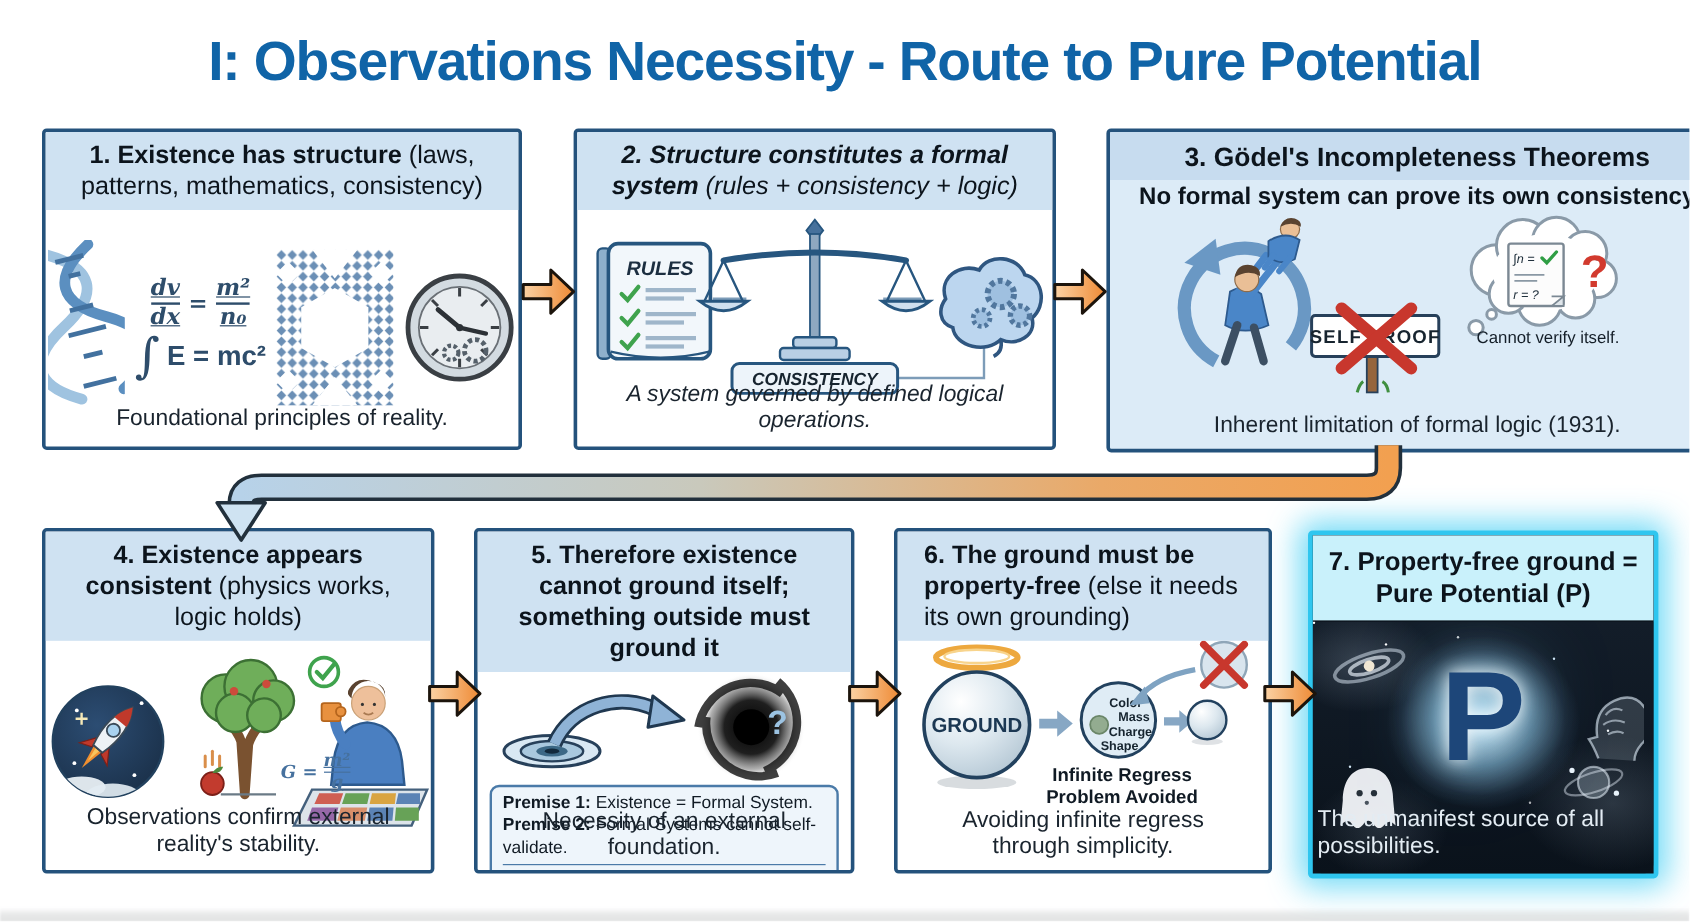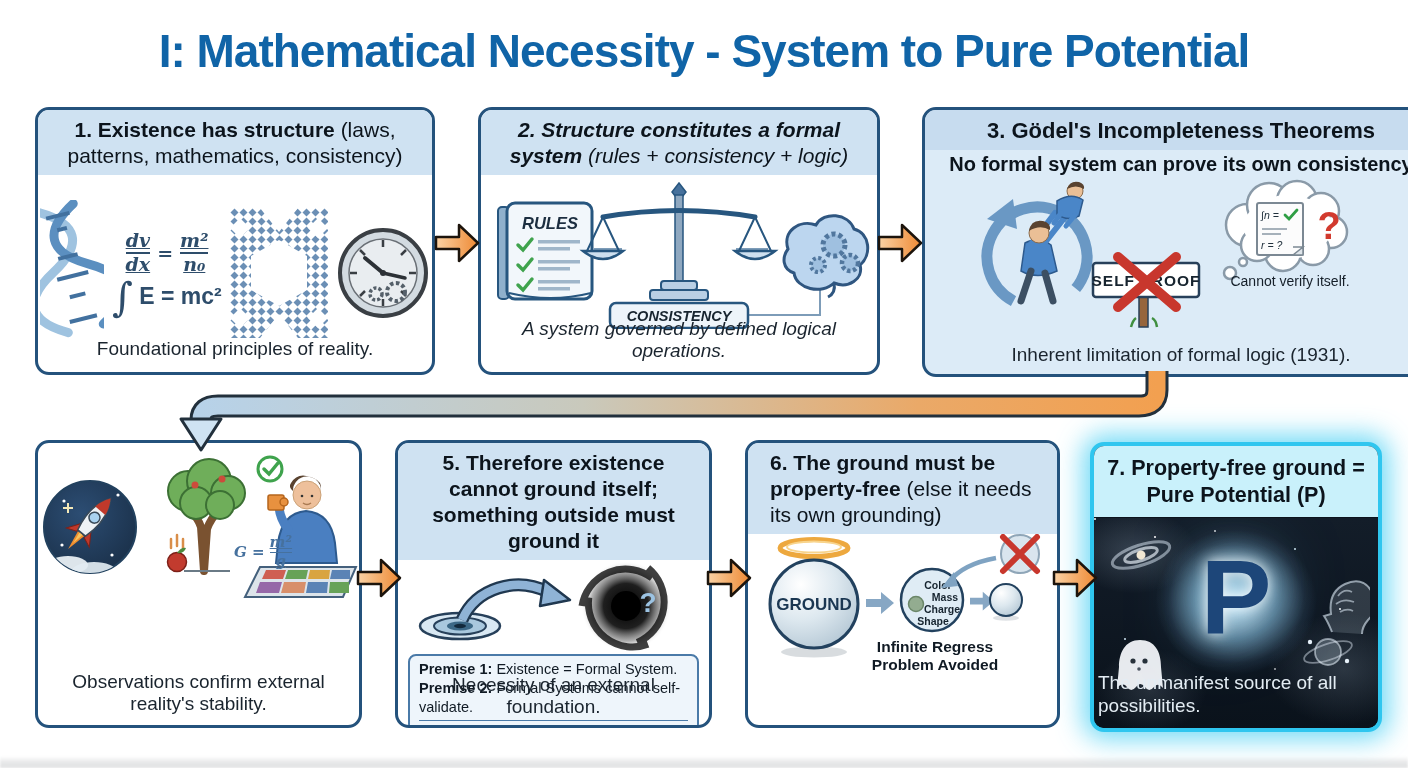--- a/index.html
+++ b/index.html
@@ -2,21 +2,21 @@
 <html><head>
 <meta charset="utf-8">
 <style>
   html,body{margin:0;padding:0;background:#fff;}
   #canvas{position:relative;width:1408px;height:768px;background:#ffffff;overflow:hidden;
     font-family:"Liberation Sans","DejaVu Sans",sans-serif;}
 
   .title{position:absolute;top:24px;left:0;width:100%;text-align:center;
     font-size:46px;font-weight:800;color:#1064a7;letter-spacing:-1px;}
 
-  .box{position:absolute;background:#ffffff;border:3.5px solid #24527c;border-radius:14px;
+  .box{position:absolute;background:#ffffff;border:3.5px solid #24527c;border-radius:4px;
     box-sizing:border-box;overflow:hidden;}
   .hdr{background:#cfe2f2;text-align:center;padding:7px 10px 6px;
     font-size:21px;line-height:1.24;color:#0c141c;font-weight:400;}
   .hdr b{font-weight:800;}
   .cap{position:absolute;left:6px;right:6px;text-align:center;font-size:19px;
     line-height:1.16;color:#1a242e;}
 
   
   .b1-row{position:absolute;top:88px;left:0;right:0;height:150px;display:flex;
     align-items:center;justify-content:center;gap:8px;}
@@ -78,21 +78,21 @@
   .bottom-smudge{position:absolute;left:0;right:0;bottom:0;height:12px;
     background:linear-gradient(to bottom, rgba(255,255,255,0), rgba(120,125,130,.18) 55%, rgba(150,152,155,.28));
     filter:blur(1px);}
   svg text{font-family:"Liberation Sans","DejaVu Sans",sans-serif;}
 </style>
 </head>
 <body>
 
 <div id="canvas">
 
-  <div class="title">I: Mathematical Necessity - System to Pure Potential</div>
+  <div class="title">I: Observations Necessity - Route to Pure Potential</div>
 
   <div class="box" style="left:35px;top:107px;width:400px;height:268px;">
     <div class="hdr"><b>1. Existence has structure</b><span> (laws, patterns, mathematics, consistency)</span></div>
     <div class="b1-row">
       <svg width="64" height="146" viewBox="0 0 64 146">
         <g transform="rotate(-14 32 73)">
           <path d="M14,6 C50,26 50,48 14,68 C-22,88 -22,110 14,130" fill="none" stroke="#9fc3e0" stroke-width="9" stroke-linecap="round"></path>
           <path d="M50,6 C14,26 14,48 50,68 C86,88 86,110 50,130" fill="none" stroke="#5b8fc0" stroke-width="9" stroke-linecap="round"></path>
           <g stroke="#42719f" stroke-width="4">
             <line x1="20" y1="14" x2="44" y2="14"></line>
@@ -272,20 +272,21 @@
           </g>
           <text x="404" y="62" font-size="38" font-weight="800" fill="#d23a2e" text-anchor="middle">?</text>
         </g>
       </svg>
       <div class="bubble-text">Cannot verify itself.</div>
     </div>
     <div class="cap" style="bottom:8px;">Inherent limitation of formal logic (1931).</div>
   </div>
 
   <div class="box" style="left:35px;top:440px;width:327px;height:288px;">
+    <div class="hdr"><b>4. Existence appears consistent</b><span> (physics works, logic holds)</span></div>
     <div class="b4-art">
       <svg width="320" height="160" viewBox="0 0 320 160" style="position:absolute;inset:0;">
         <defs>
           <clipPath id="spaceclip">
               <circle cx="52" cy="84" r="46"></circle>
             </clipPath>
           <radialGradient id="spacegrad" cx="0.4" cy="0.35" r="0.9">
             <stop offset="0" stop-color="#2c4d73"></stop>
               <stop offset="1" stop-color="#16293f"></stop>
           </radialGradient>
@@ -461,20 +462,21 @@
           <g stroke="#c8372d" stroke-width="6" stroke-linecap="round">
             <line x1="255" y1="3" x2="289" y2="37"></line>
               <line x1="289" y1="3" x2="255" y2="37"></line>
           </g>
           <path d="M248,24 C226,28 210,36 201,48" fill="none" stroke="#7fa3c2" stroke-width="4.5"></path>
           <polygon points="206,38 193,54 210,52" fill="#7fa3c2"></polygon>
         </g>
       </svg>
       <div class="regress">Infinite Regress Problem Avoided</div>
     </div>
+    <div class="cap" style="bottom:8px;padding:0 34px;">Avoiding infinite regress through simplicity.</div>
   </div>
 
   <div class="box b7" style="left:1090px;top:442px;width:292px;height:290px;">
     <div class="hdr">
         <b>7. Property-free ground = Pure Potential (P)</b>
       </div>
     <div class="b7-body">
       <div class="stars"></div>
       <svg width="70" height="46" viewBox="0 0 70 46" style="position:absolute;left:12px;top:14px;">
         <g transform="rotate(-18 35 23)">

